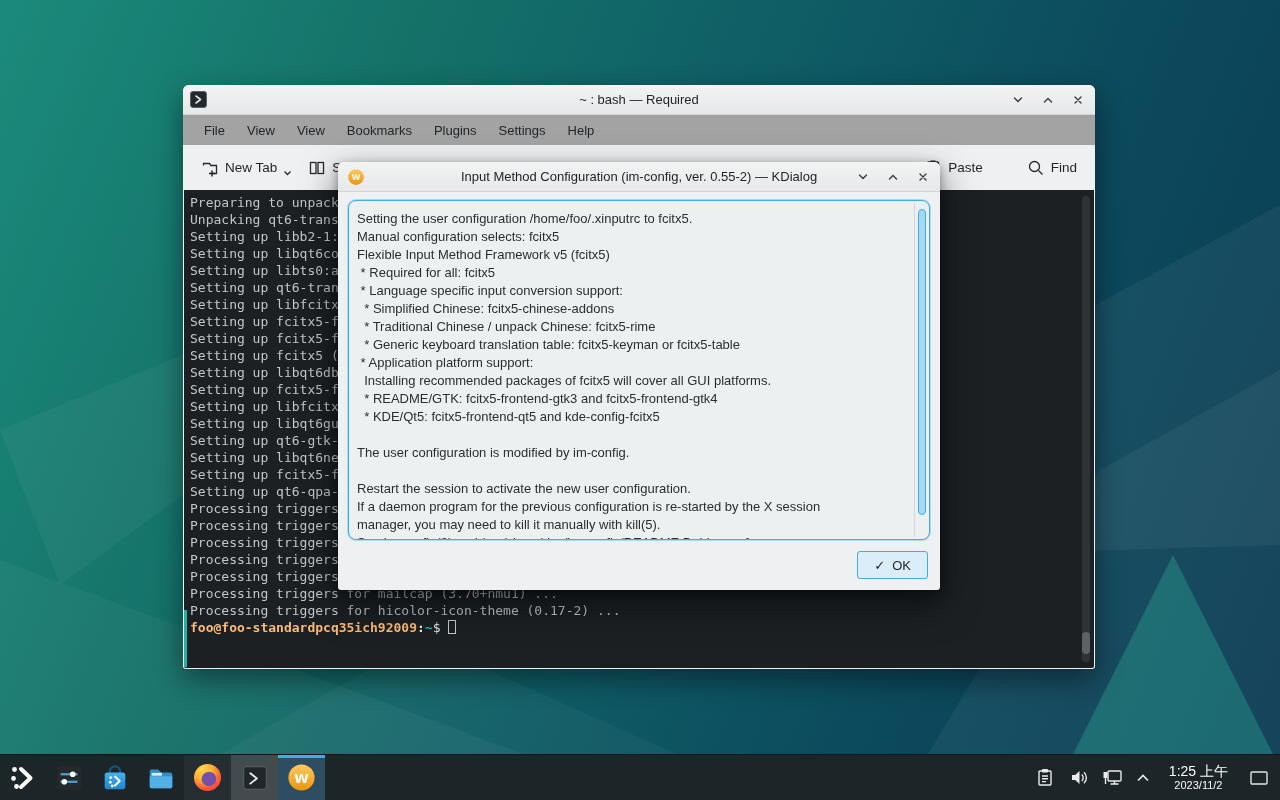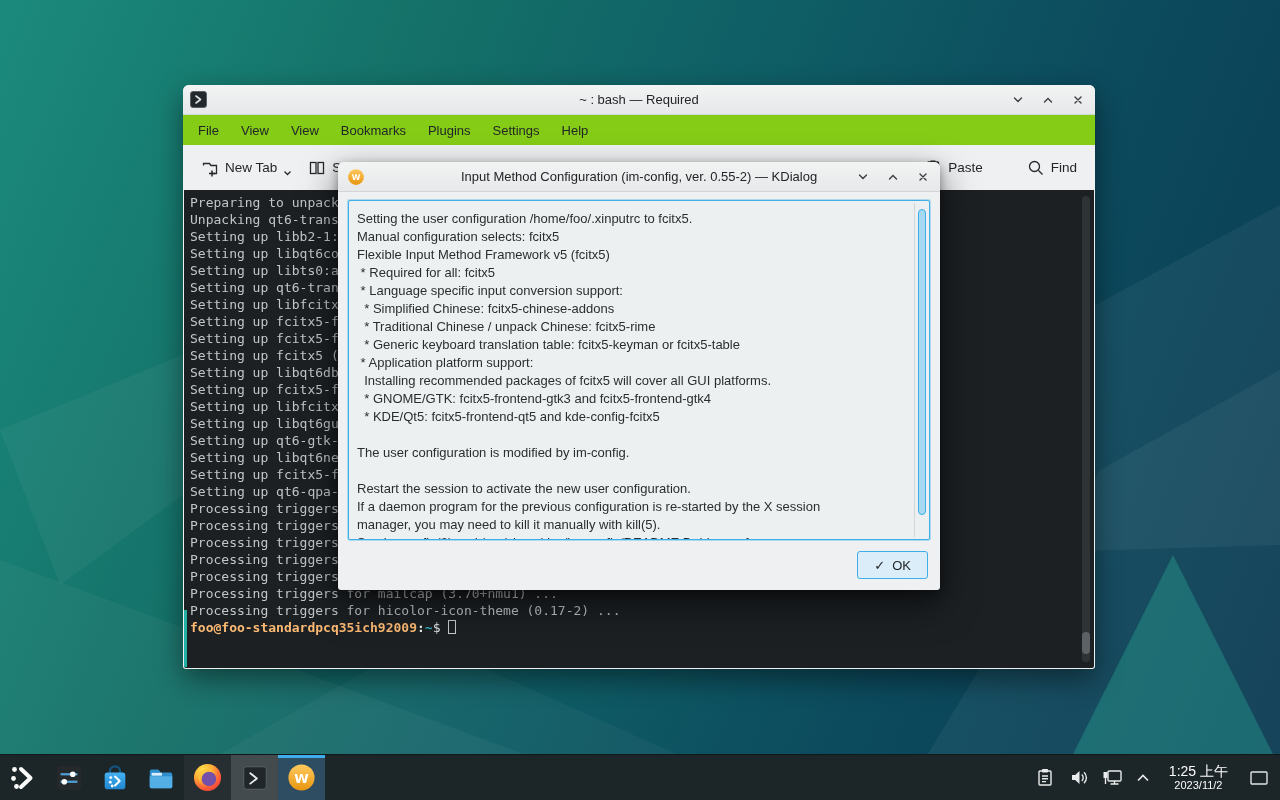--- a/index.html
+++ b/index.html
@@ -25,21 +25,21 @@
     position:absolute; left:0; right:0; text-align:center;
     font-size:13px; color:#232629; pointer-events:none;
   }
   .win-controls { position:absolute; right:8px; top:0; height:30px; display:flex; align-items:center; gap:12px; }
   .win-btn { width:18px; height:18px; display:flex; align-items:center; justify-content:center; cursor:pointer; }
   .win-btn svg { stroke:#3b3f42; stroke-width:1.4; fill:none; stroke-linecap:round; }
 
   
   #konsole { left:183px; top:85px; width:912px; height:584px; box-shadow:0 10px 28px rgba(0,0,0,.45); }
   #konsole-titleicon { margin-left:7px; }
-  .menubar { height:30px; display:flex; align-items:center; padding-left:4px; background:#84cc16; }
+  .menubar { height:30px; display:flex; align-items:center; padding-left:10px; background:#a3a3a3; }
   .menu-item { padding:5px 11px; font-size:13px; color:#232629; border-radius:3px; cursor:pointer; }
   .toolbar { height:45px; display:flex; align-items:center; padding:0 10px; background:#eff0f1; }
   .tool-btn { display:flex; align-items:center; gap:6px; font-size:13.5px; color:#232629; padding:7px 8px; border-radius:3px; cursor:pointer; }
   .tool-btn svg { stroke:#26292c; stroke-width:1.3; fill:none; }
   .tool-spacer { flex:1; }
   #terminal {
     position:absolute; left:1px; right:1px; top:105px; bottom:1px;
     background:#1c2023; padding:4px 0 0 6px; overflow:hidden;
     font-family:"DejaVu Sans Mono",monospace; font-size:13px; line-height:17px;
     border-radius:0 0 2px 2px;
@@ -61,21 +61,21 @@
   }
   #term-activity { position:absolute; left:0; top:420px; width:3px; height:57px; background:#22b2a4; }
 
   
   #kdialog { left:338px; top:162px; width:602px; height:428px; box-shadow:0 14px 36px rgba(0,0,0,.55), 0 3px 10px rgba(0,0,0,.35); }
   #dlg-icon { margin-left:9px; }
   #dlg-scrollarea {
     position:absolute; left:10px; top:38px; width:582px; height:340px;
     background:#edf0f1; border:1px solid #3daee9;
     box-shadow:0 0 0 1px rgba(61,174,233,.35);
-    border-radius:2px; overflow:hidden;
+    border-radius:8px; overflow:hidden;
   }
   #dlg-text { position:absolute; left:0; top:0; right:24px; padding:9px 0 0 8px; }
   .dlg-line { font-size:13px; line-height:18px; min-height:18px; color:#2b2e30; white-space:pre; }
   #dlg-sb-sep { position:absolute; right:14px; top:2px; bottom:2px; width:1px; background:#d3d6d7; }
   #dlg-sb-thumb {
     position:absolute; right:3px; top:8px; width:8px; height:306px;
     background:#a6d8f2; border:1px solid #3daee9; border-radius:4px;
   }
   #ok-button {
     position:absolute; right:12px; top:389px; height:28px; padding:0 16px;
@@ -265,21 +265,21 @@
         <div class="dlg-line">Setting the user configuration /home/foo/.xinputrc to fcitx5.</div>
         <div class="dlg-line">Manual configuration selects: fcitx5</div>
         <div class="dlg-line">Flexible Input Method Framework v5 (fcitx5)</div>
         <div class="dlg-line"> * Required for all: fcitx5</div>
         <div class="dlg-line"> * Language specific input conversion support:</div>
         <div class="dlg-line">  * Simplified Chinese: fcitx5-chinese-addons</div>
         <div class="dlg-line">  * Traditional Chinese / unpack Chinese: fcitx5-rime</div>
         <div class="dlg-line">  * Generic keyboard translation table: fcitx5-keyman or fcitx5-table</div>
         <div class="dlg-line"> * Application platform support:</div>
         <div class="dlg-line">  Installing recommended packages of fcitx5 will cover all GUI platforms.</div>
-        <div class="dlg-line">  * GNOME/GTK: fcitx5-frontend-gtk3 and fcitx5-frontend-gtk4</div>
+        <div class="dlg-line">  * README/GTK: fcitx5-frontend-gtk3 and fcitx5-frontend-gtk4</div>
         <div class="dlg-line">  * KDE/Qt5: fcitx5-frontend-qt5 and kde-config-fcitx5</div>
         <div class="dlg-line"></div>
         <div class="dlg-line">The user configuration is modified by im-config.</div>
         <div class="dlg-line"></div>
         <div class="dlg-line">Restart the session to activate the new user configuration.</div>
         <div class="dlg-line">If a daemon program for the previous configuration is re-started by the X session</div>
         <div class="dlg-line">manager, you may need to kill it manually with kill(5).</div>
         <div class="dlg-line">See im-config(8) and /usr/share/doc/im-config/README.Debian.gz for more...</div>
       </div>
     <div id="dlg-sb-sep"></div>

